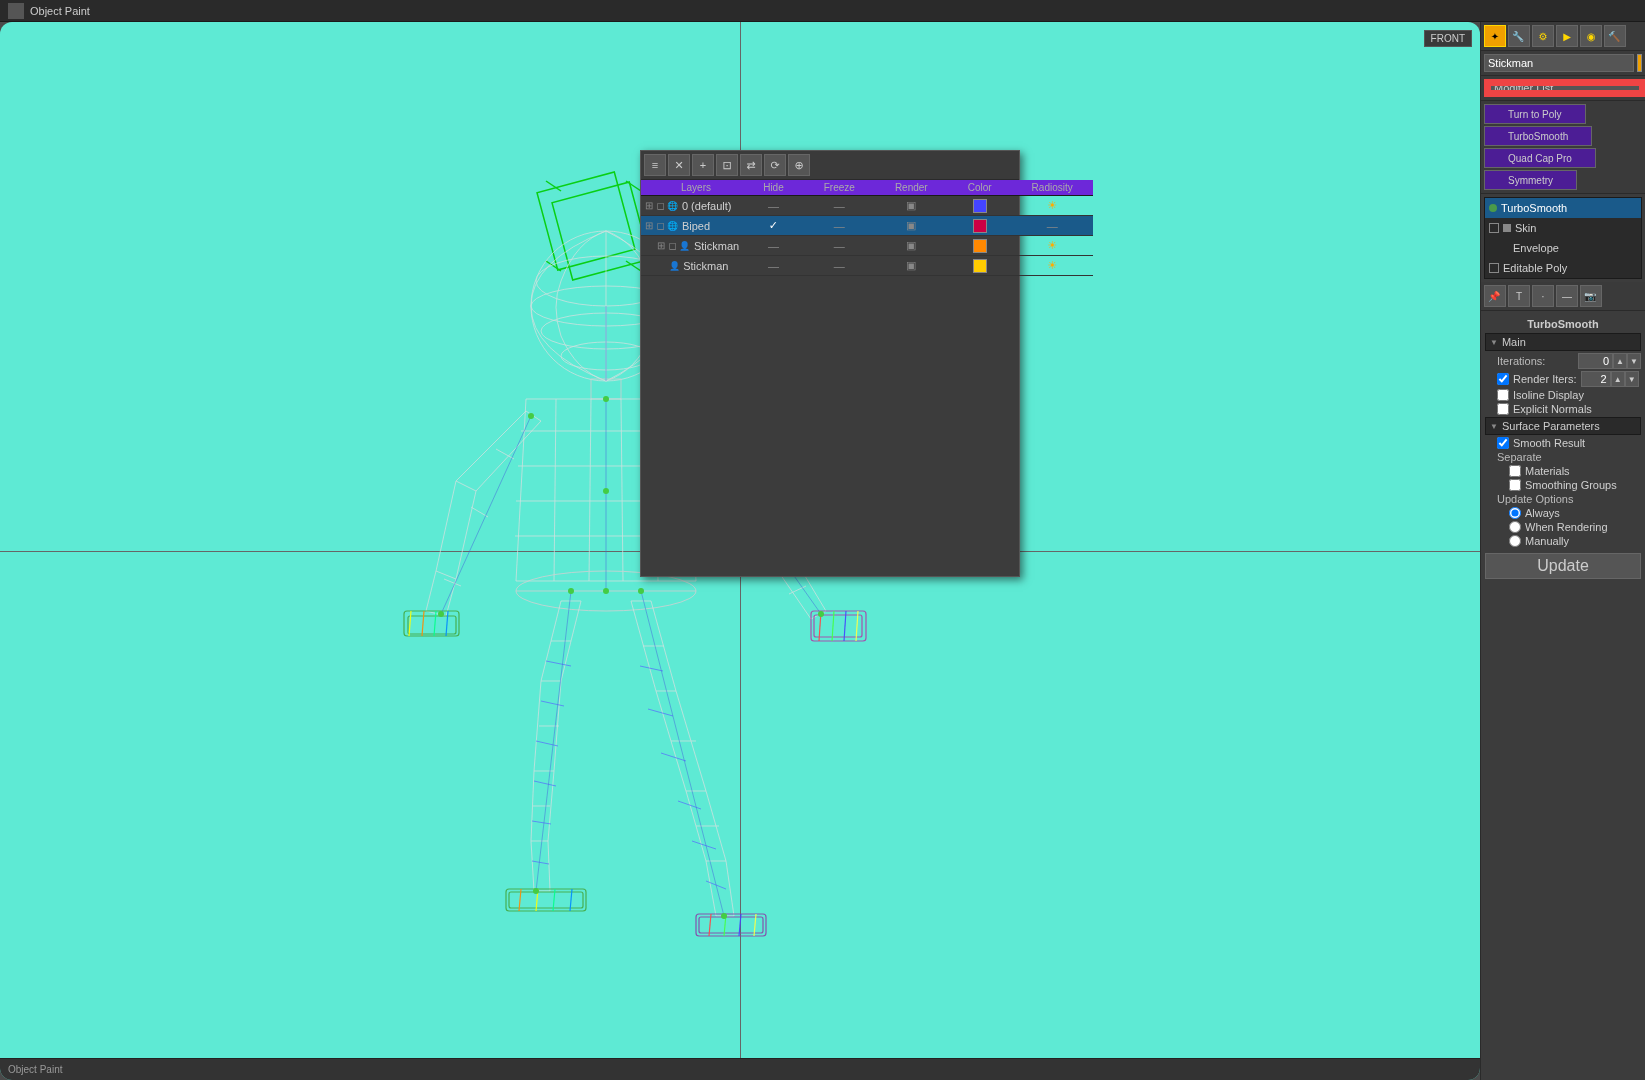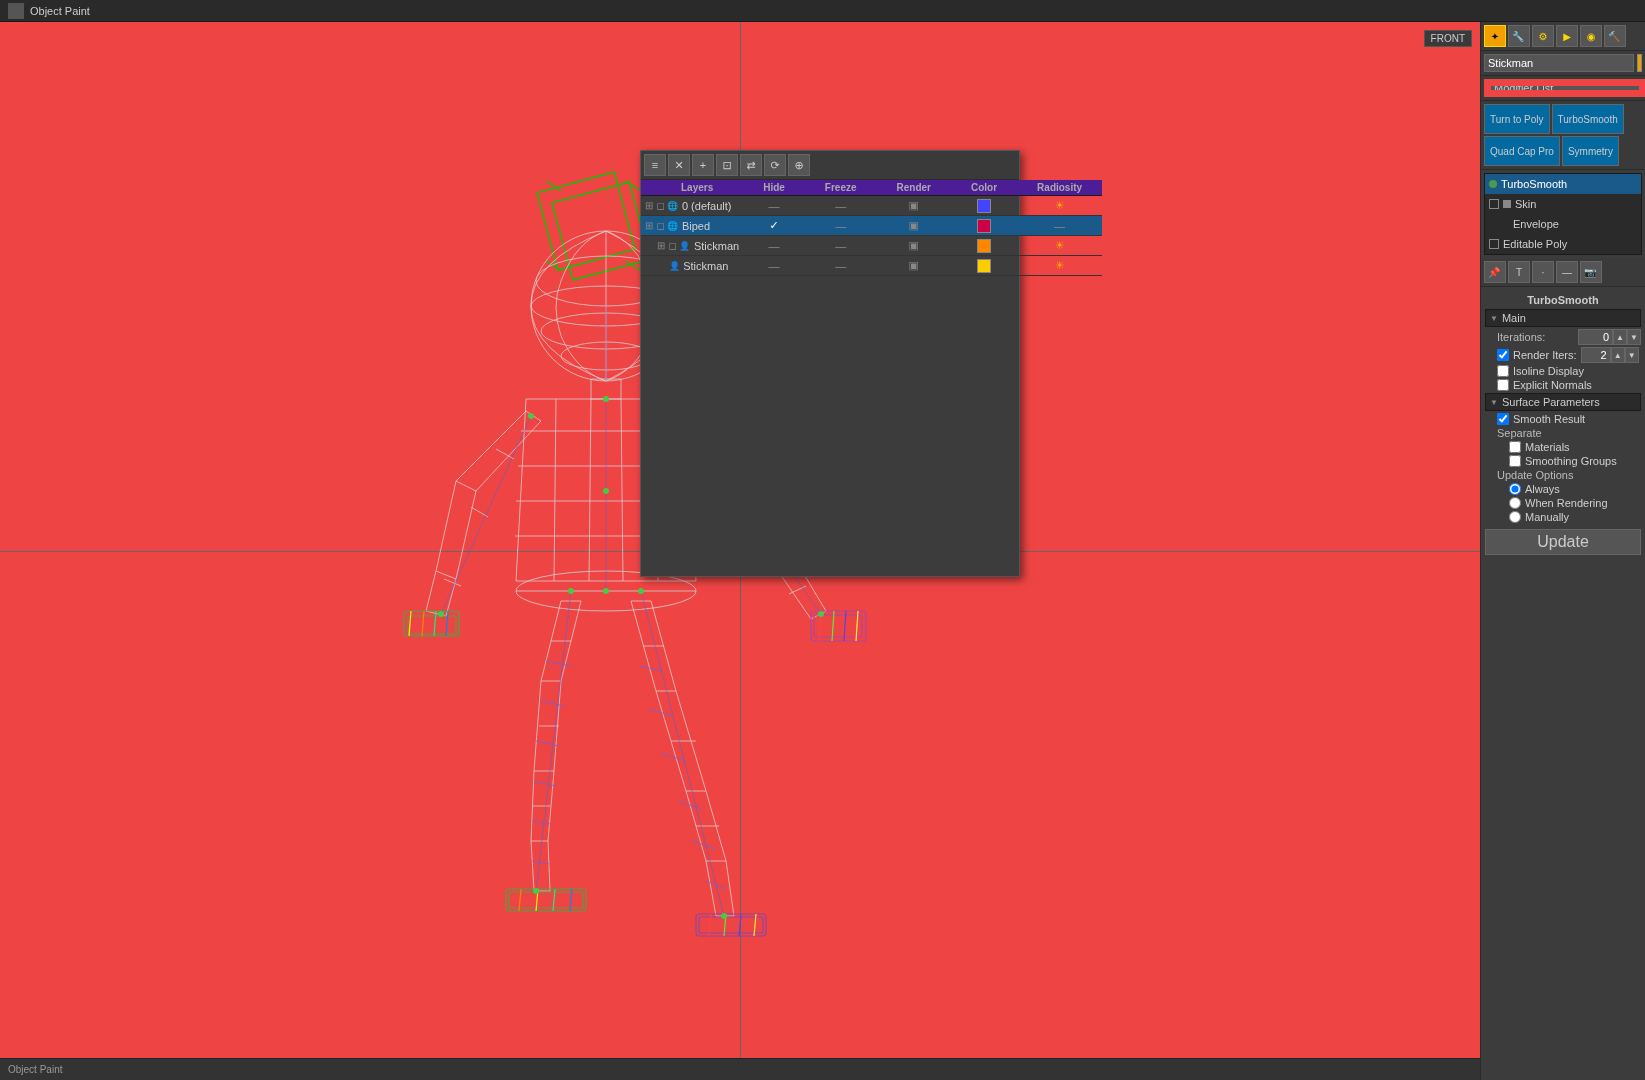--- a/index.html
+++ b/index.html
@@ -37,23 +37,24 @@
     
     #main-layout {
       display: flex;
       width: 100%;
       height: calc(100% - 22px);
     }
 
     
     #viewport {
       flex: 1;
-      background: #ef4444;
+      background: #5eead4;
       position: relative;
       overflow: hidden;
+      border-radius: 12px;
     }
 
     
     .front-label {
       position: absolute;
       top: 8px;
       right: 8px;
       background: #3a3a3a;
       color: #ccc;
       padding: 2px 6px;
@@ -181,27 +182,27 @@
     
     .modifier-buttons {
       display: flex;
       gap: 2px;
       padding: 3px;
       background: #3a3a3a;
       border-bottom: 1px solid #2a2a2a;
       flex-wrap: wrap;
     }
     .mod-btn {
-      background: #0369a1;
+      background: #4c1d95;
       border: 1px solid #666;
       color: #ccc;
       font-size: 10px;
-      padding: 2px 5px;
-      cursor: pointer;
-      height: 30px;
+      padding: 2px 23px;
+      cursor: pointer;
+      height: 20px;
       display: flex;
       align-items: center;
     }
 
     
     #modifier-stack {
       background: #2a2a2a;
       border: 1px solid #1a1a1a;
       margin: 3px;
       min-height: 80px;
@@ -426,27 +427,27 @@
       cursor: pointer;
       font-size: 11px;
       color: #ccc;
     }
 
     #layer-table {
       width: 100%;
       border-collapse: collapse;
     }
     #layer-table th {
-      background: #4c1d95;
+      background: #6d28d9;
       color: #aaa;
       font-size: 10px;
       padding: 2px 20px;
       text-align: center;
       border-bottom: 1px solid #1a1a1a;
-      font-weight: bold;
+      font-weight: normal;
     }
     #layer-table th.name-col {
       text-align: left;
       padding-left: 40px;
     }
     #layer-table td {
       padding: 2px 4px;
       font-size: 11px;
       border-bottom: 1px solid #333;
       text-align: center;

